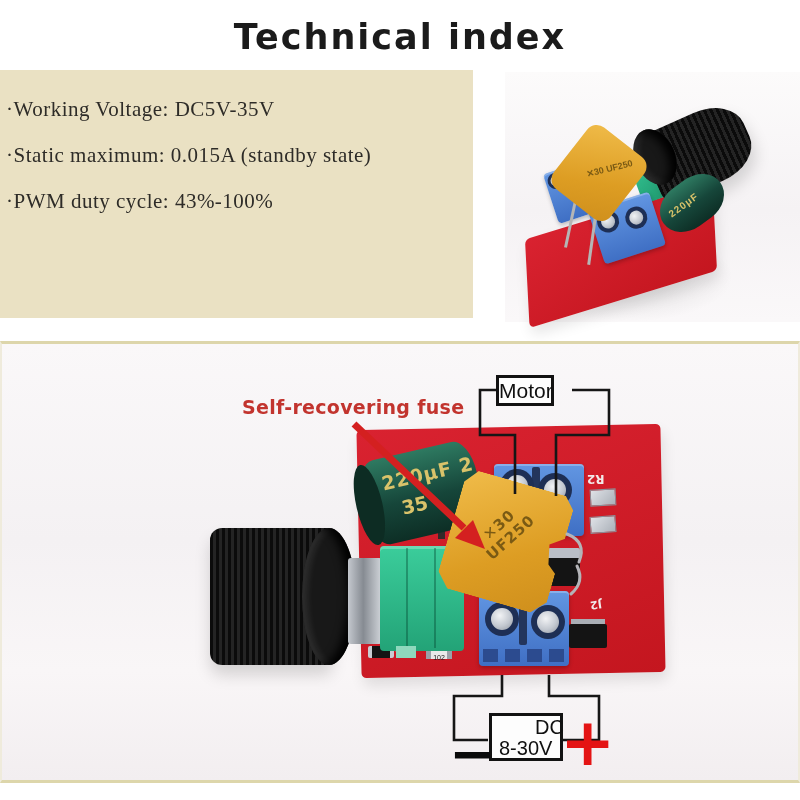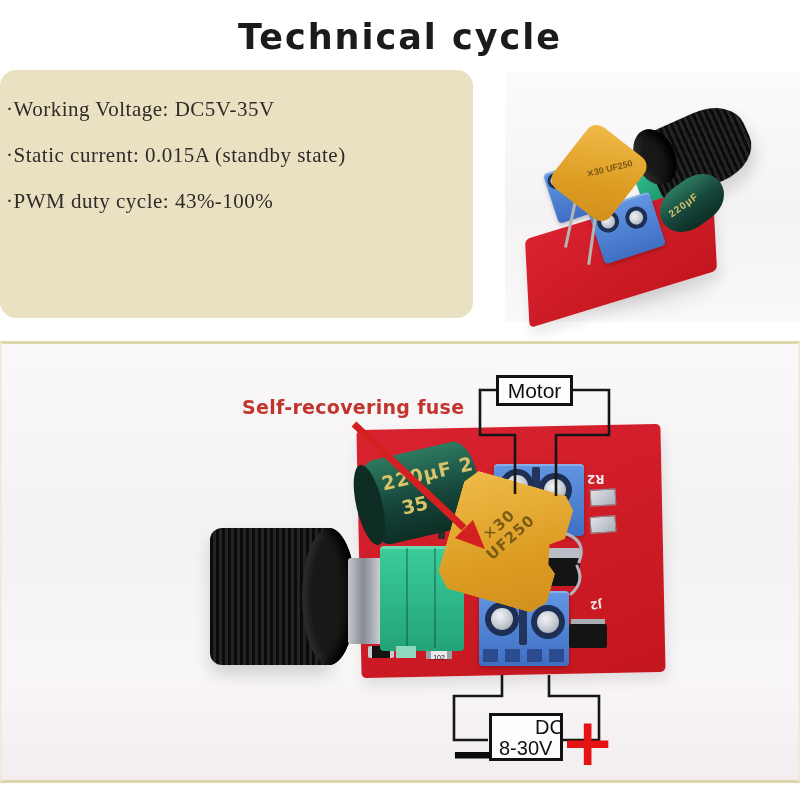--- a/index.html
+++ b/index.html
@@ -7,21 +7,21 @@
   body { width:800px; height:800px; background:#ffffff; font-family:"Liberation Sans", sans-serif; overflow:hidden; position:relative; }
   .abs { position:absolute; }
 
   
   .title { position:absolute; top:8px; left:0; width:800px; height:60px;
            text-align:center; font-family:"DejaVu Sans", sans-serif;
            font-size:35px; font-weight:600; letter-spacing:2px; color:#1b1b1b; line-height:58px; }
 
   
   .spec-panel { position:absolute; top:70px; left:0; width:473px; height:248px;
-                background:#eae1c3; padding:16px 0 0 6px;border-radius:16px; }
+                background:#eae1c3; padding:16px 0 0 6px; }
   .spec-item { font-family:"Liberation Serif", serif; font-size:21px; color:#2e2c28;
                letter-spacing:0.5px; height:46px; line-height:46px; white-space:nowrap; }
 
   
   .photo-sm { position:absolute; top:72px; left:505px; width:295px; height:250px;
               background:linear-gradient(180deg,#fcfbfb,#f5f2f4 55%,#faf8f9); }
   .diagram { position:absolute; top:341px; left:0; width:800px; height:442px;
              background:linear-gradient(180deg,#faf8f9,#f4f1f3 45%,#f9f6f7 75%,#f2eef0);
              border-top:3px solid #ddd6ab; border-bottom:3px solid #ddd6ab;
              border-left:2px solid #efebdc; border-right:2px solid #efebdc; }
@@ -47,25 +47,25 @@
   .fusebody { background:linear-gradient(150deg,#f0bc4a,#dd9d23 60%,#cf8f1c); }
   .label-box { position:absolute; background:#fdfdfd; border:3px solid #121212; color:#101010;
                font-family:"Liberation Sans", sans-serif; }
   .caption { position:absolute; color:#c2342e; font-family:"DejaVu Sans", sans-serif;
              font-size:19px; font-weight:600; letter-spacing:0.3px; }
   .sign { position:absolute; font-family:"DejaVu Sans", sans-serif; font-weight:700; line-height:1; }
 </style>
 </head>
 <body>
 
-<div class="title">Technical cycle</div>
+<div class="title">Technical index</div>
 
 <div class="spec-panel">
   <div class="spec-item">·Working Voltage: DC5V-35V</div>
-  <div class="spec-item">·Static current: 0.015A (standby state)</div>
+  <div class="spec-item">·Static maximum: 0.015A (standby state)</div>
   <div class="spec-item">·PWM duty cycle: 43%-100%</div>
 </div>
 
 <div class="photo-sm">
   <div class="abs" style="left:18px;top:160px;width:210px;height:90px;border-radius:50%;background:radial-gradient(closest-side,rgba(0,0,0,0.12),rgba(0,0,0,0));"></div>
   <div class="abs pcb" style="left:18px;top:140px;width:196px;height:86px;transform:rotate(-17deg) skewX(-14deg);"></div>
   <div class="abs pot" style="left:128px;top:72px;width:58px;height:52px;transform:rotate(-20deg);"></div>
   <div class="abs knobbody" style="left:142px;top:42px;width:104px;height:74px;transform:rotate(-24deg);border-radius:14px 40% 40% 14px;"></div>
   <div class="abs knobcap" style="left:130px;top:56px;width:40px;height:58px;transform:rotate(-24deg);"></div>
   <div class="abs cap-body" style="left:152px;top:108px;width:70px;height:46px;transform:rotate(-36deg);border-radius:40%/50%;">
@@ -160,21 +160,21 @@
     <polyline points="494,46 478,46 478,91 513,91 513,150" fill="none" stroke="#161616" stroke-width="2.6"></polyline>
     <polyline points="570,46 607,46 607,91 554,91 554,152" fill="none" stroke="#161616" stroke-width="2.6"></polyline>
     <polyline points="500,331 500,352 452,352 452,396 486,396" fill="none" stroke="#161616" stroke-width="2.6"></polyline>
     <polyline points="547,331 547,352 597,352 597,396 559,396" fill="none" stroke="#161616" stroke-width="2.6"></polyline>
     <line x1="352" y1="80" x2="462" y2="184" stroke="#d42020" stroke-width="7"></line>
     <polygon points="483,205 471,176 453,194" fill="#d42020"></polygon>
   </svg>
 
   <div class="caption" style="left:240px;top:52px;">Self-recovering fuse</div>
 
-  <div class="label-box" style="left:494px;top:31px;width:77px;height:31px;text-align:center;font-size:21px;line-height:25px;">
+  <div class="label-box" style="left:494px;top:31px;width:58px;height:31px;text-align:center;font-size:21px;line-height:25px;">
      <span>Motor</span>
   </div>
 
   <div class="label-box" style="left:487px;top:369px;width:74px;height:48px;font-size:20px;line-height:21px;padding:1px 0 0 7px;">
      <span style="display:block;margin-left:36px;">DC</span>
      <span style="display:block;">8-30V</span>
   </div>
 
   <div class="sign" style="left:447px;top:382px;font-size:56px;font-weight:900;color:#0a0a0a;">−</div>
   <div class="sign" style="left:558px;top:366px;font-size:66px;color:#e41414;">+</div>

